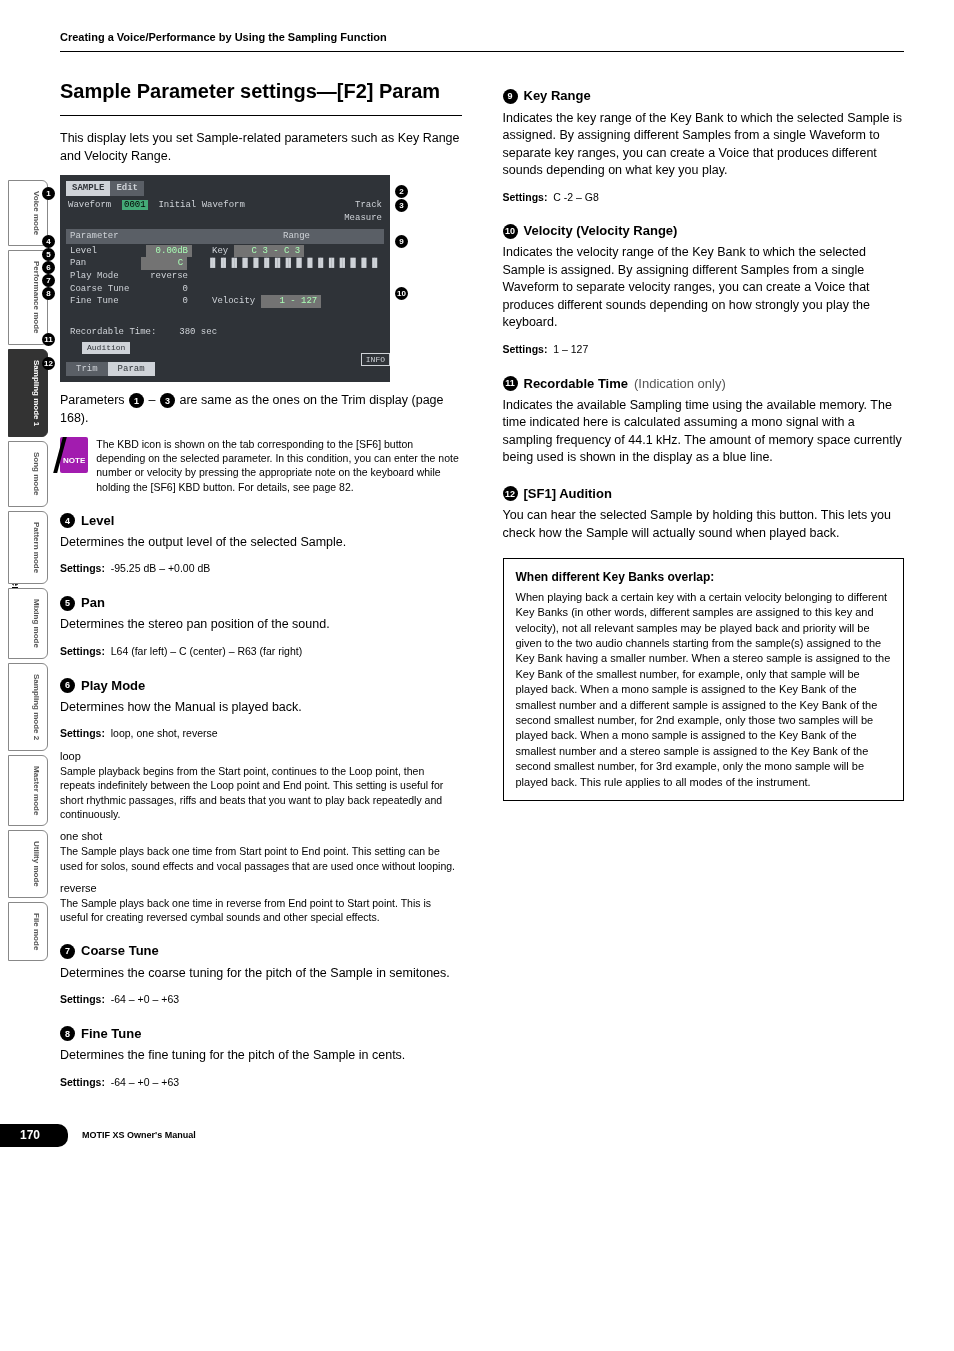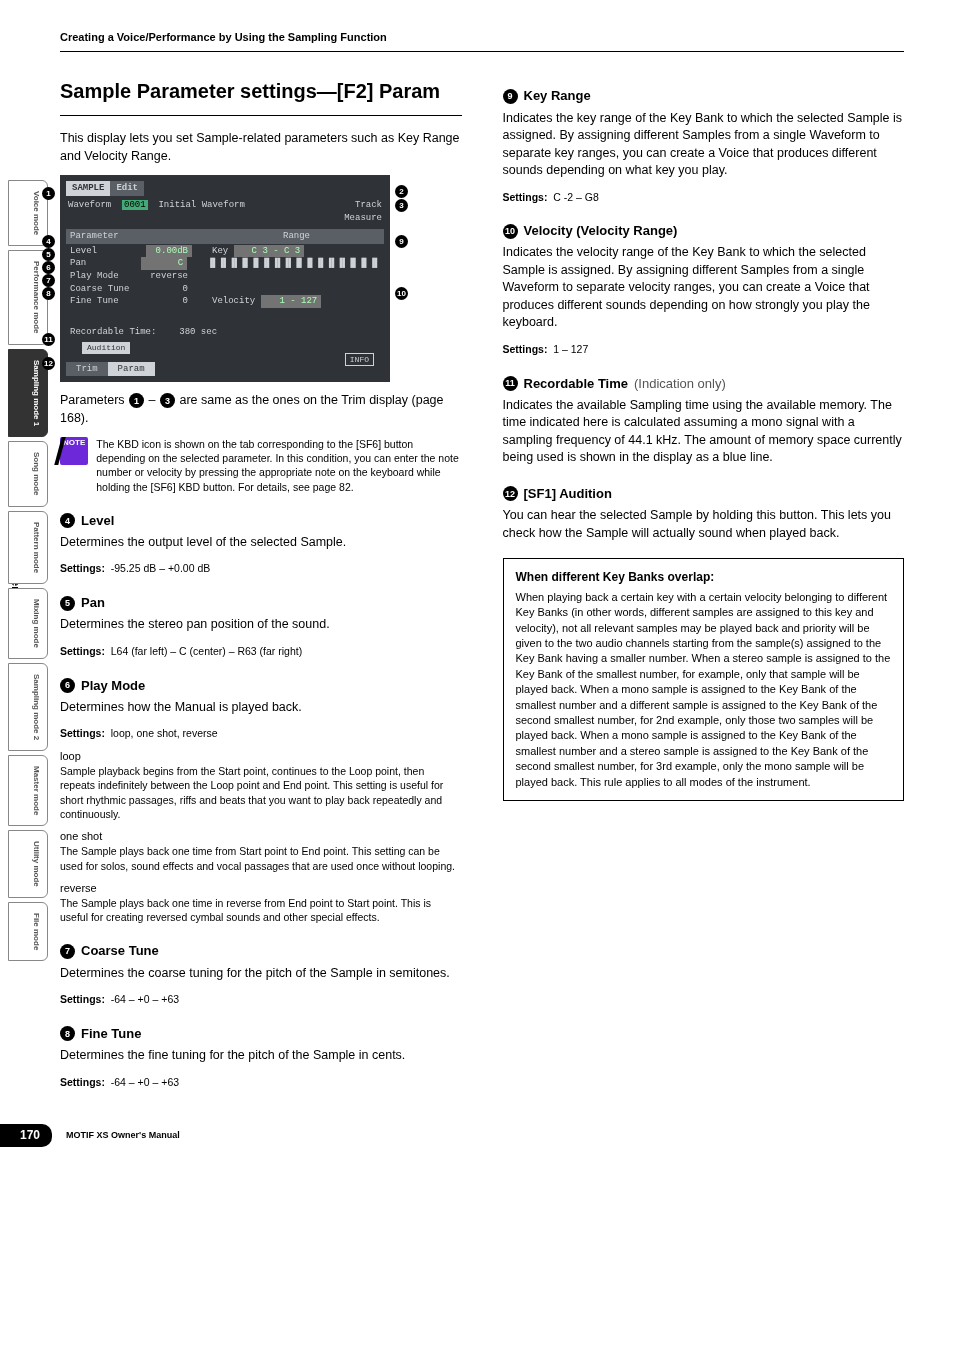--- a/index.html
+++ b/index.html
@@ -93,23 +93,23 @@
   }
   .num-circle.inline { vertical-align: middle; margin: 0 1px; }
   .note-in { color: #555; font-weight: normal; }
   .settings { font-size: 10.5px; margin-top: 3px; }
   .settings b { font-weight: bold; }
   .sub-bold { font-size: 11px; font-weight: 400; margin-top: 8px; color:#000;}
   .note-block { display: flex; gap: 8px; margin: 8px 0 0 0; }
   .note-tag {
     font-size: 8px;
     font-weight: bold;
-    background: #6d28d9;
+    background: #a21caf;
     color: #fff;
-    padding: 0 3px;
+    padding: 18px 3px;
     height: 28px;
     white-space: nowrap;
     border-radius: 2px;
     position: relative;
   }
   .note-tag::before{
     content:"";
     position:absolute; left:-2px; top:0; bottom:0; width:4px;
     background:#000; transform:skewX(-15deg);
   }
@@ -126,21 +126,21 @@
     margin-top: 35px;
     display: flex;
     align-items: center;
     gap: 14px;
   }
   .page-num {
     background: #000;
     color: #fff;
     font-weight: bold;
     font-size: 12px;
-    padding: 3px 12px 3px 20px;
+    padding: 3px 28px 3px 20px;
     margin-left: -60px;
     border-radius: 0 10px 10px 0;
   }
   .footer-label { font-size: 9px; font-weight: bold; }
   
   .lcd {
     width: 330px;
     background: #2f3338;
     color: #cfd3d8;
     font-family: "Courier New", monospace;
@@ -152,21 +152,21 @@
   .lcd .tabrow { display:flex; gap:0; margin-bottom:2px;}
   .lcd .tab { padding:1px 6px; background:#cfd3d8; color:#2f3338; font-weight:bold;}
   .lcd .tab.dim { background:#5a5f66; color:#cfd3d8;text-align:right;}
   .lcd .row { display:flex; justify-content:space-between; padding:1px 2px;}
   .lcd .hdr { background:#5a5f66; padding:1px 4px; margin:4px 0 1px;}
   .lcd .field { display:flex; gap:6px; padding:0 4px;}
   .lcd .val { background:#737373; color:#a9ffb5; padding:0 4px; min-width:46px; text-align:right;}
   .lcd .btab { display:flex; gap:0; margin-top:6px;}
   .lcd .bt { padding:1px 10px; background:#5a5f66;}
   .lcd .bt.act { background:#cfd3d8; color:#2f3338;}
-  .lcd .info-btn { position:absolute; right:16px; bottom:16px; border:1px solid #cfd3d8; padding:0 4px; font-size:8px;}
+  .lcd .info-btn { position:absolute; right:0; bottom:16px; border:1px solid #cfd3d8; padding:0 4px; font-size:8px;}
   .lcd .aud { display:inline-block; background:#cfd3d8; color:#2f3338; padding:0 5px; margin:4px 0 2px 16px; font-size:8px;}
   .lcd .kbd { letter-spacing:-1px; font-size:9px;}
   .lcd-callout {
     position:absolute;
     background:#000; color:#fff;
     width:13px; height:13px; border-radius:50%;
     font-size:8px; font-weight:bold;
     display:flex; align-items:center; justify-content:center;
     font-family: Arial, sans-serif;
   }

